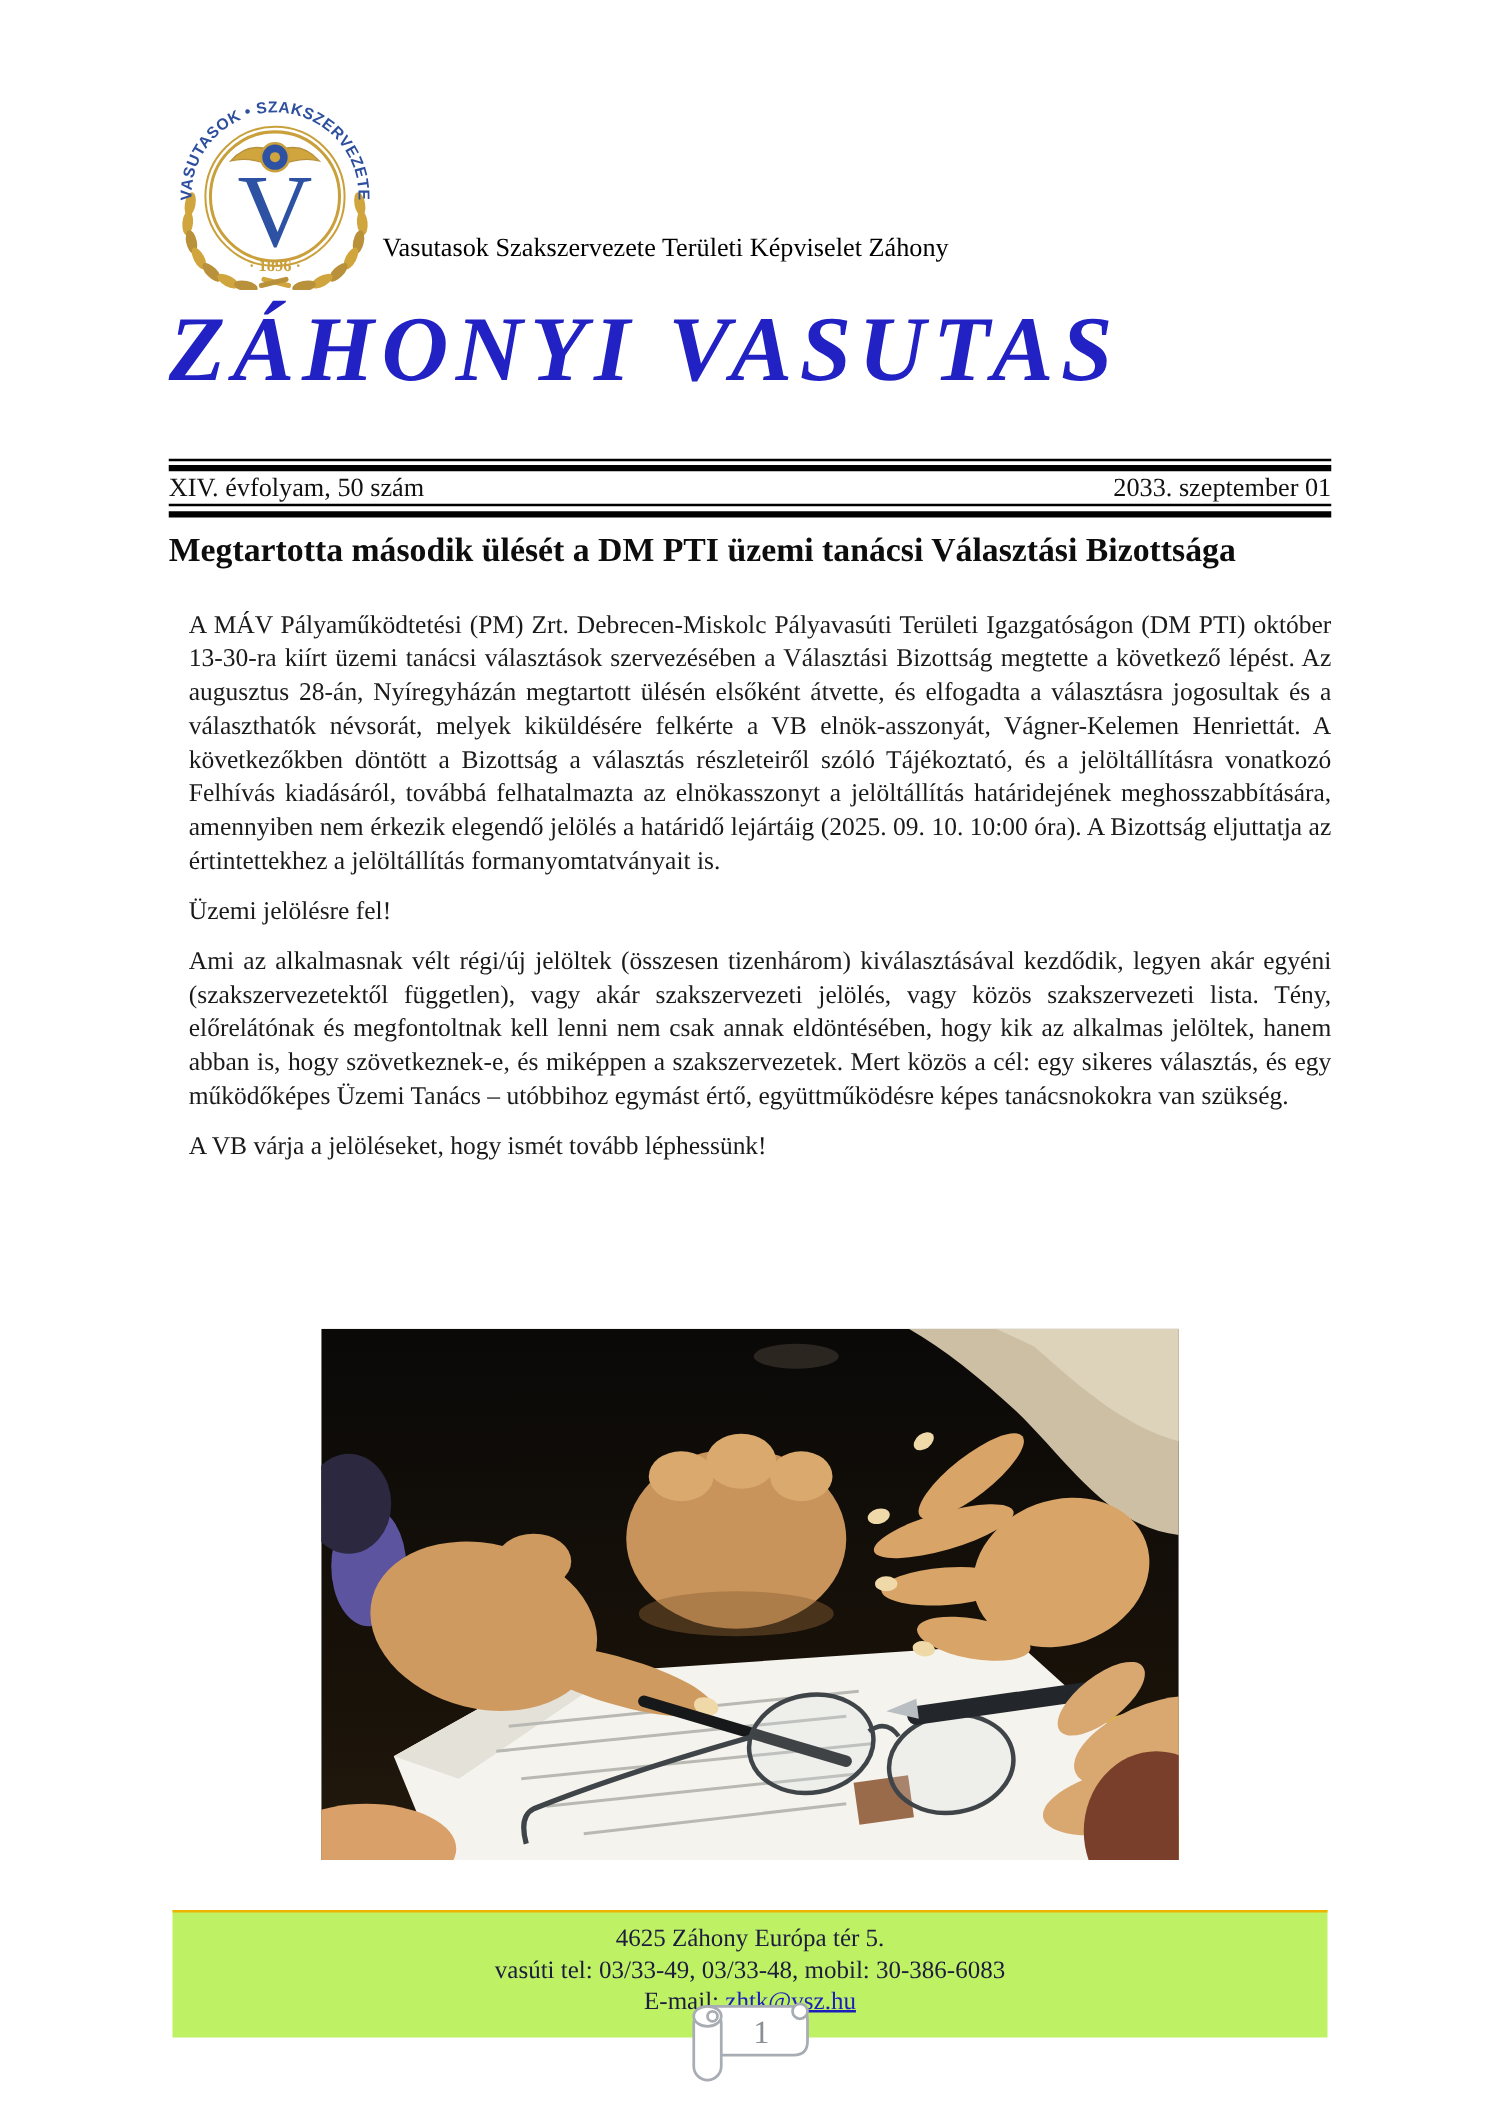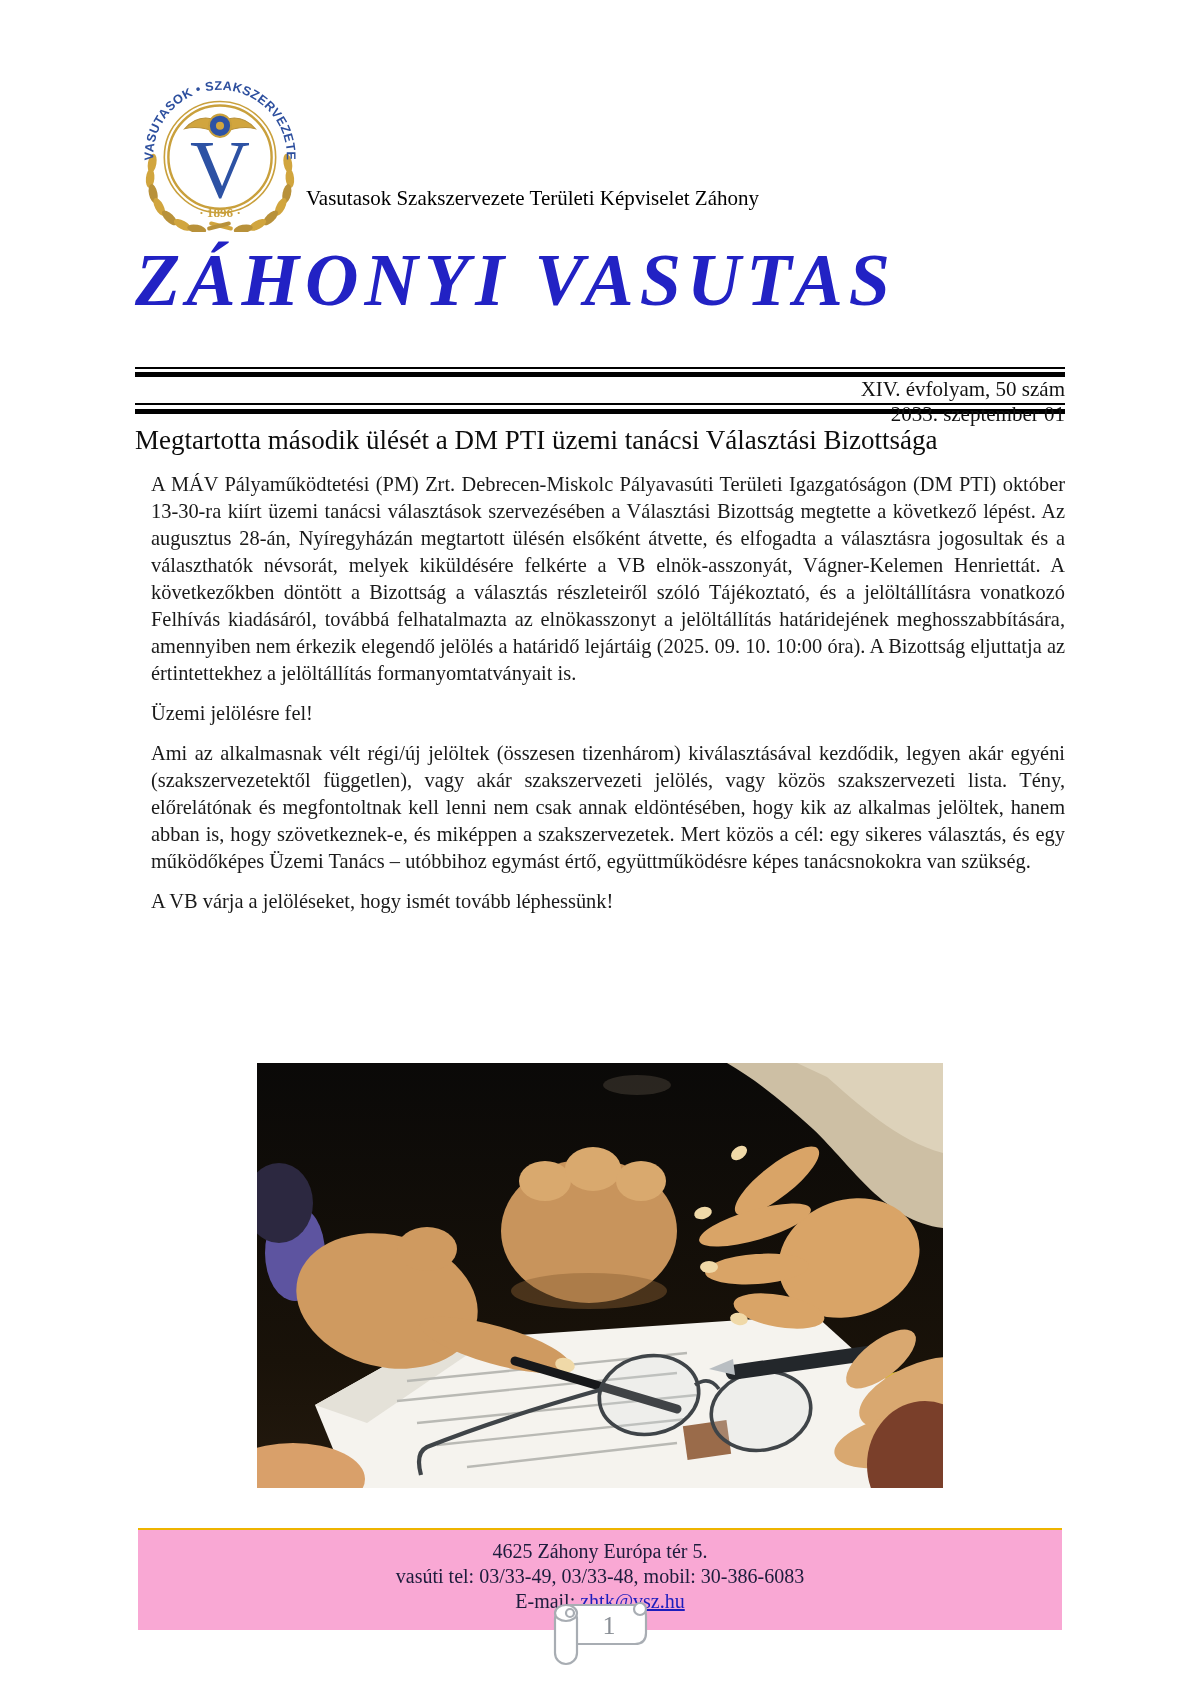--- a/index.html
+++ b/index.html
@@ -25,39 +25,38 @@
   }
   
   .masthead-rules{position:absolute;left:135px;top:367px;width:930px;}
   .rule-thin{height:2px;background:#000;}
   .rule-thick{height:5px;background:#000;}
   .sp3{height:3px;} .sp4{height:4px;}
   .masthead-line{
     display:flex;justify-content:space-between;align-items:flex-end;
     font-size:21px;color:#111;height:26px;
     border-bottom:2px solid #000;
-    flex-direction:column;
   }
   
   .article{position:absolute;left:135px;top:424px;width:930px;}
   .headline{
-    font-size:27px;font-weight:normal;line-height:1.22;
-    text-align:justify;margin:0 0 14px 0;color:#0d0d0d;
+    font-size:27px;font-weight:bold;line-height:1.22;
+    text-align:justify;margin:0 0 30px 0;color:#0d0d0d;
   }
   .article p{
     font-size:20.4px;line-height:27px;text-align:justify;
     margin:0 0 13px 16px;
   }
   
   .photo{position:absolute;left:257px;top:1063px;width:686px;height:425px;}
   .photo svg{display:block;width:100%;height:100%;}
   
   .footer-box{
     position:absolute;left:138px;top:1528px;width:924px;height:100px;
-    background:#f9a8d4;border-top:2px solid #eeb400;
+    background:#bef264;border-top:2px solid #eeb400;
     text-align:center;color:#1c1c3c;font-size:20px;line-height:25px;
   }
   .footer-box .l1{margin-top:9px;}
   .footer-email-link{color:#1d1dbd;text-decoration:underline;cursor:pointer;}
   .page-scroll{position:absolute;left:547px;top:1600px;width:108px;height:72px;z-index:5;}
   .page-scroll svg{display:block;width:100%;height:100%;}
 </style>
 </head>
 <body>
 

